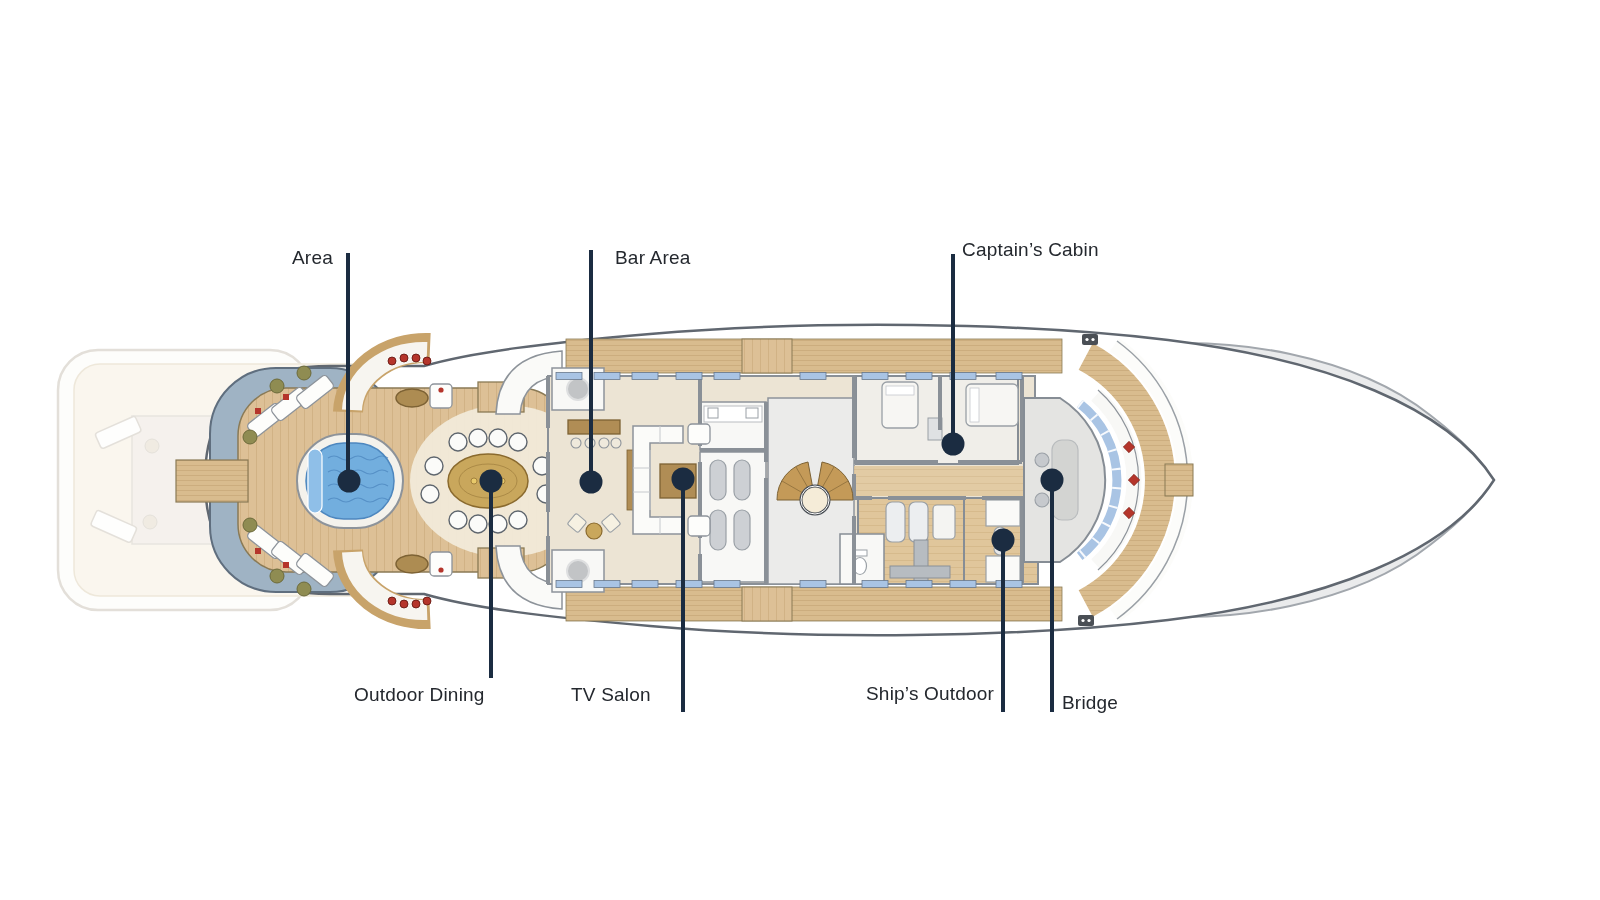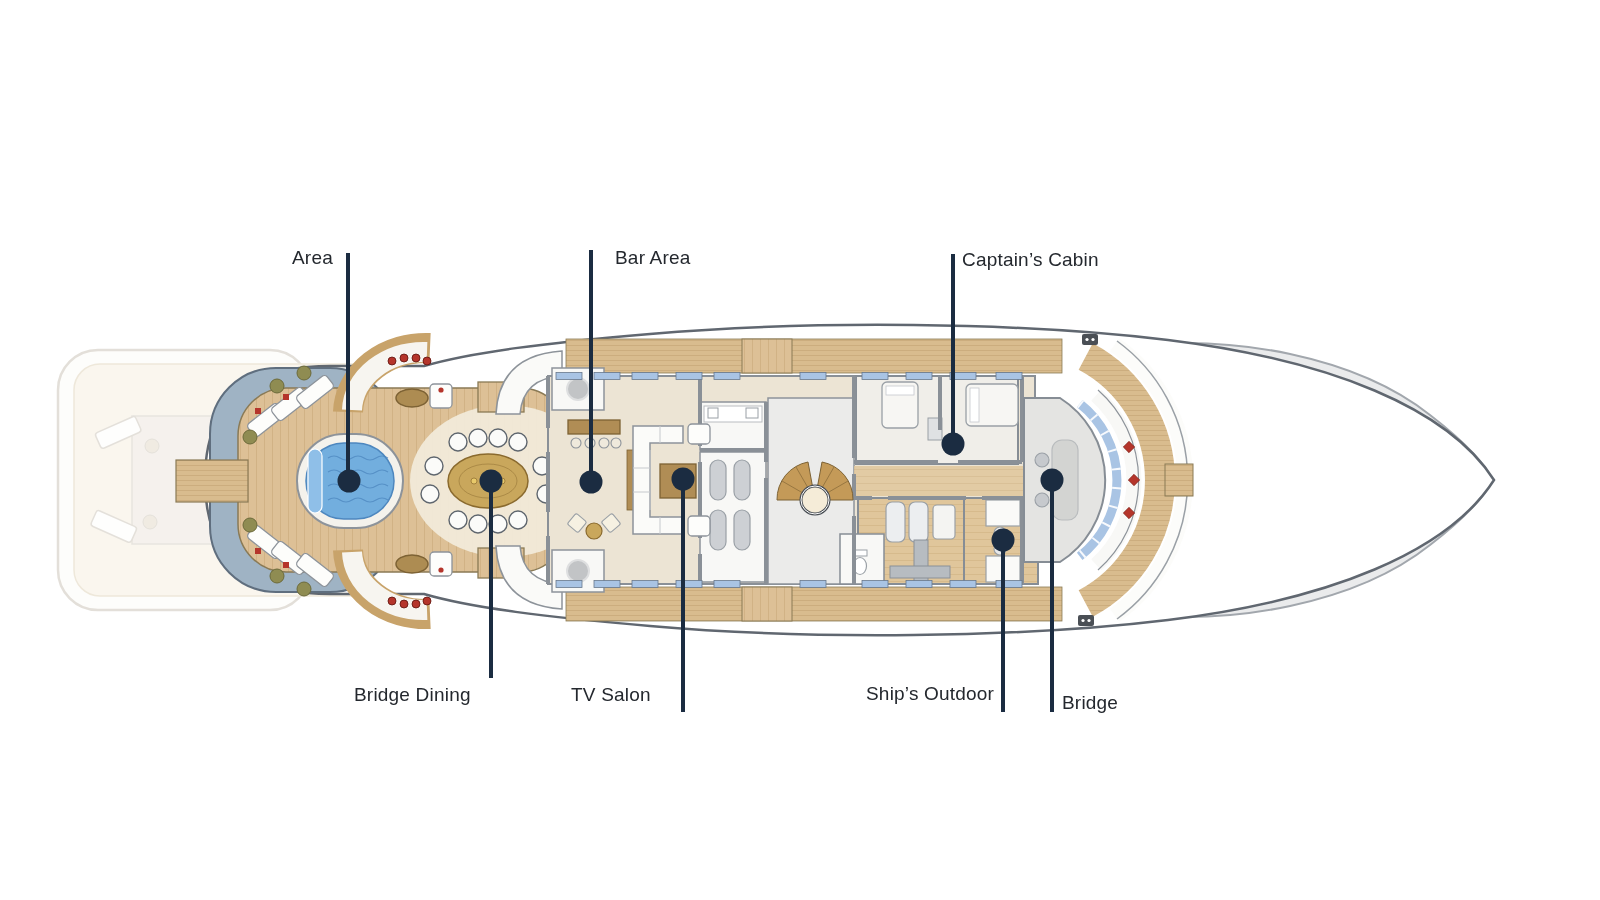--- a/index.html
+++ b/index.html
@@ -377,19 +377,19 @@
   <div class="callout-dot" style="left:349px;top:481px;"></div>
   <div class="callout-dot" style="left:591px;top:482px;"></div>
   <div class="callout-dot" style="left:953px;top:444px;"></div>
   <div class="callout-dot" style="left:491px;top:481px;"></div>
   <div class="callout-dot" style="left:683px;top:479px;"></div>
   <div class="callout-dot" style="left:1003px;top:540px;"></div>
   <div class="callout-dot" style="left:1052px;top:480px;"></div>
 
   <div class="callout-label" style="left:292px;top:247px;">Area</div>
   <div class="callout-label" style="left:599px;top:247px;margin-left:16px;">Bar Area</div>
-  <div class="callout-label" style="left:962px;top:249px;">Captain’s Cabin</div>
-  <div class="callout-label" style="left:354px;top:684px;">Bridge Dining</div>
+  <div class="callout-label" style="left:962px;top:239px;">Captain’s Cabin</div>
+  <div class="callout-label" style="left:354px;top:684px;">Outdoor Dining</div>
   <div class="callout-label" style="left:571px;top:684px;">TV Salon</div>
   <div class="callout-label" style="left:866px;top:683px;">Ship’s Outdoor</div>
   <div class="callout-label" style="left:1062px;top:692px;">Bridge</div>
 
 </div>
 
 </body></html>

